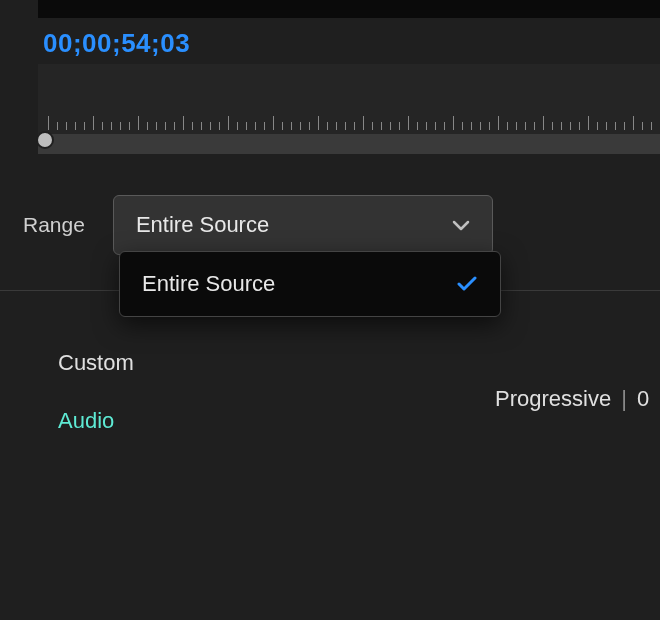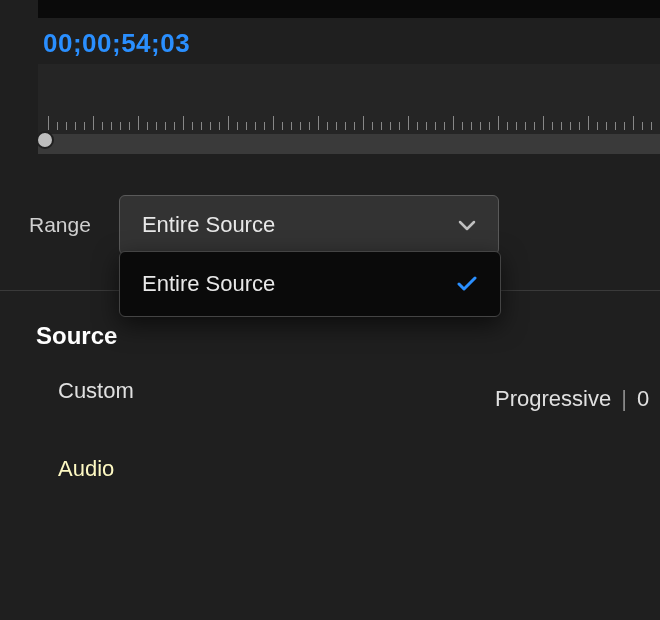--- a/index.html
+++ b/index.html
@@ -74,21 +74,21 @@
       top: 131px;
       width: 18px;
       height: 18px;
       border-radius: 50%;
       background: #bdbdbd;
       border: 2px solid #1f1f1f;
       z-index: 2;
     }
     .range-row {
       position: absolute;
-      left: 29px;
+      left: 23px;
       top: 195px;
       display: flex;
       align-items: center;
       gap: 28px;
     }
     .range-label {
       color: #d0d0d0;
       font-size: 21px;
     }
     .dropdown-closed {
@@ -160,24 +160,24 @@
       font-size: 24px;
       font-weight: 700;
     }
     .source-line {
       margin-top: 28px;
       margin-left: 22px;
       font-size: 22px;
       color: #e0e0e0;
     }
     .source-line2 {
-      margin-top: 52px;
+      margin-top: 32px;
       margin-left: 22px;
       font-size: 22px;
-      color: #fef9c3;
+      color: #5eead4;
     }
     .right-info {
       position: absolute;
       left: 495px;
       top: 386px;
       font-size: 22px;
       color: #e0e0e0;
     }
     .sep {
       color: #888;
@@ -272,21 +272,20 @@
     <span>Entire Source</span>
     <svg class="chevron" viewBox="0 0 18 11">
       <path d="M2 2 L9 9 L16 2" stroke="#c0c0c0" stroke-width="2.5" fill="none" stroke-linecap="round" stroke-linejoin="round"></path>
     </svg>
   </div>
 </div>
 
 <div class="divider"></div>
 
 <div class="source-section">
-  <div class="source-header">Source</div>
   <div class="source-line">Custom</div>
   <div class="source-line2">Audio</div>
 </div>
 
 <div class="right-info">
   <span>Progressive</span><span class="sep"> | </span><span>0</span>
 </div>
 
 <div class="dropdown-menu" id="dropdown-menu">
     <div class="dropdown-item">

